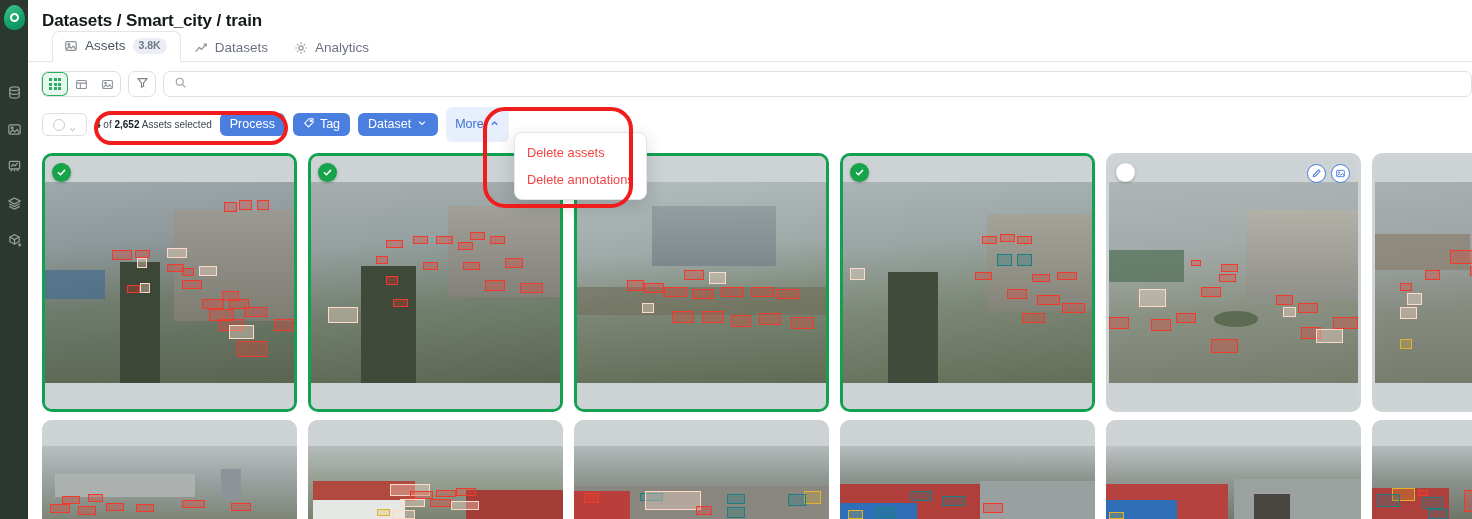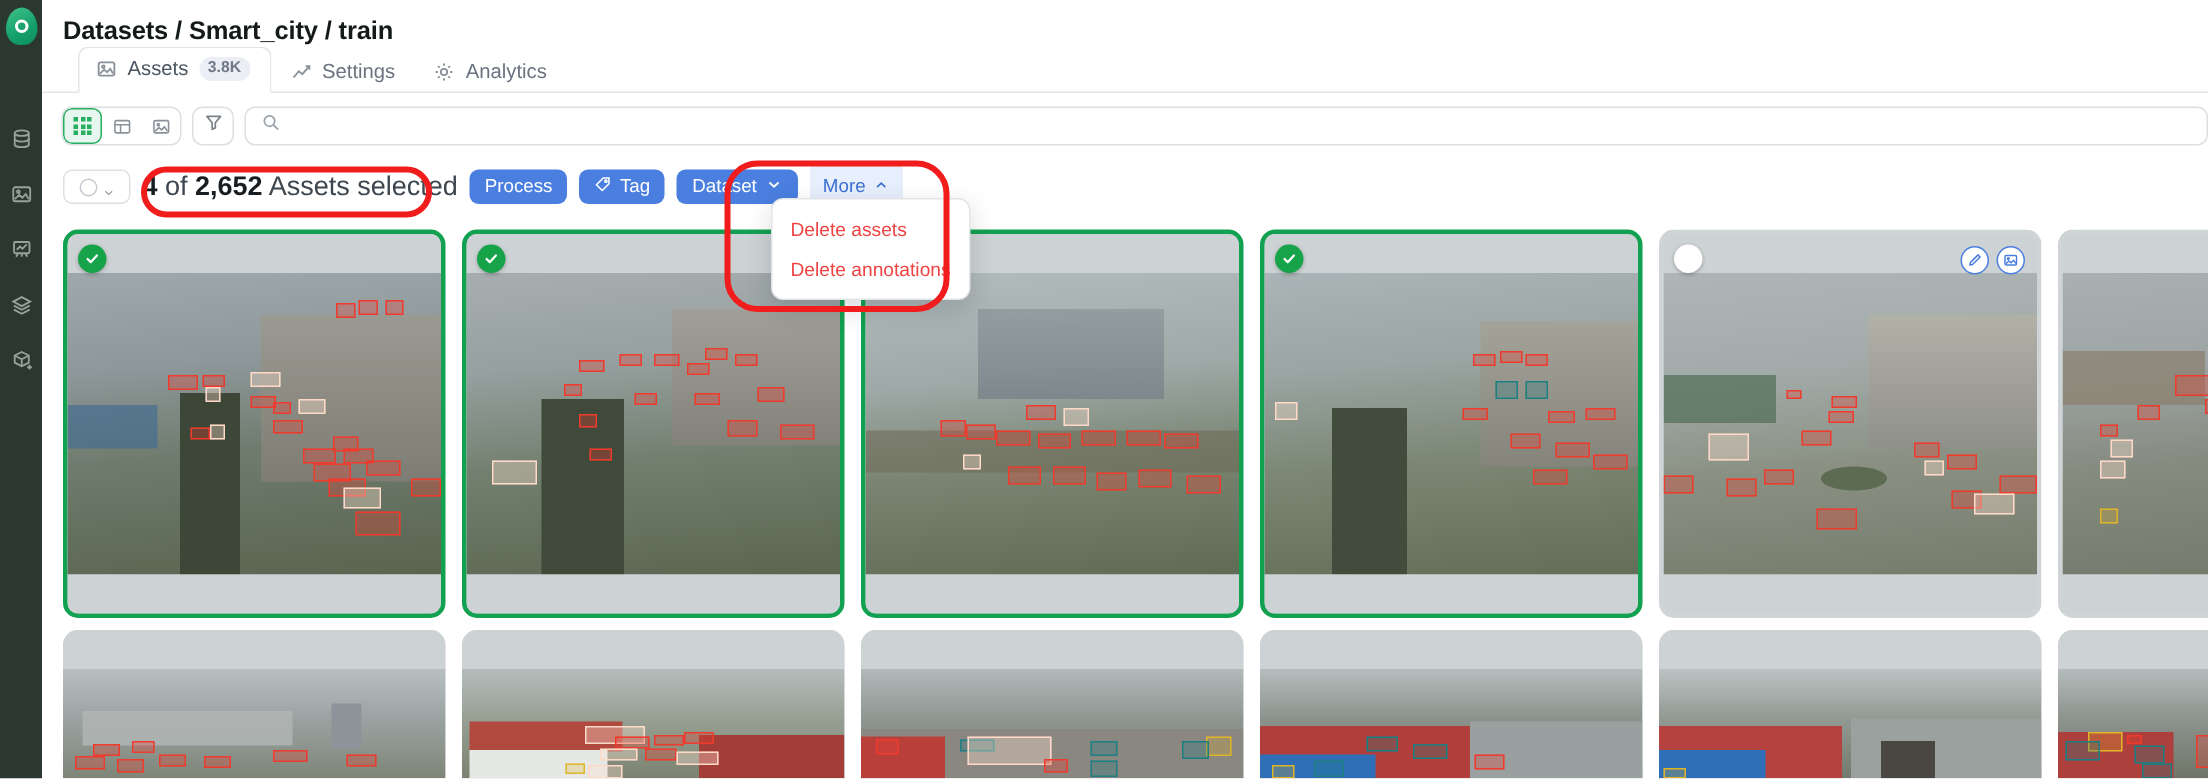--- a/index.html
+++ b/index.html
@@ -78,21 +78,21 @@
   .searchbar svg { width:13px; height:13px; flex:0 0 13px;}
 
   
   .selrow { display:flex; align-items:center; gap:8px; padding: 10px 0 0 14px; position:relative; }
   .selbox {
     width:45px; height:23px; border:1px solid #dcdfe3; border-radius:6px;
     display:flex; align-items:center; justify-content:center; gap:3px; background:#fff; cursor:pointer;
   }
   .selbox .circ { width:12px;height:12px;border:1.3px solid #c6cbd1;border-radius:50%;}
   .chev { width:9px;height:9px; display:block;}
-  .seltext { font-size:18px; color:#3e464f; white-space:nowrap; }
+  .seltext { font-size:10px; color:#3e464f; white-space:nowrap; }
   .seltext b { font-weight:700; color:#181d22; }
   .btn-blue {
     background:#4a7fe0; color:#fff; font-size:12.5px; font-weight:500;
     border:none; border-radius:6px; height:23px; padding:0 10px;
     display:flex; align-items:center; gap:5px; cursor:pointer; line-height:1;
   }
   .btn-blue svg { width:12px; height:12px; }
   .btn-more {
     background:#e7effc; color:#3b6fd4; font-size:12.5px; font-weight:500;
     border:none; border-radius:6px; height:35px; padding:0 9px;
@@ -217,21 +217,21 @@
         <span>Assets</span>
         <span class="tab-count">3.8K</span>
       </div>
       <div class="tab">
         <span class="tab-ico">
           <svg viewBox="0 0 16 16">
               <path d="M2 12.2L6 7.4l2.6 2.2L14 3.6"></path>
               <path d="M11.2 3.6H14v2.7"></path>
             </svg>
         </span>
-        <span>Settings</span>
+        <span>Datasets</span>
       </div>
       <div class="tab">
         <span class="tab-ico">
           <svg viewBox="0 0 16 16">
               <circle cx="8" cy="8" r="2.4"></circle>
               <path d="M8 1.6v1.7M8 12.7v1.7M1.6 8h1.7M12.7 8h1.7M3.5 3.5l1.2 1.2M11.3 11.3l1.2 1.2M12.5 3.5l-1.2 1.2M4.7 11.3l-1.2 1.2"></path>
             </svg>
         </span>
         <span>Analytics</span>
       </div>

